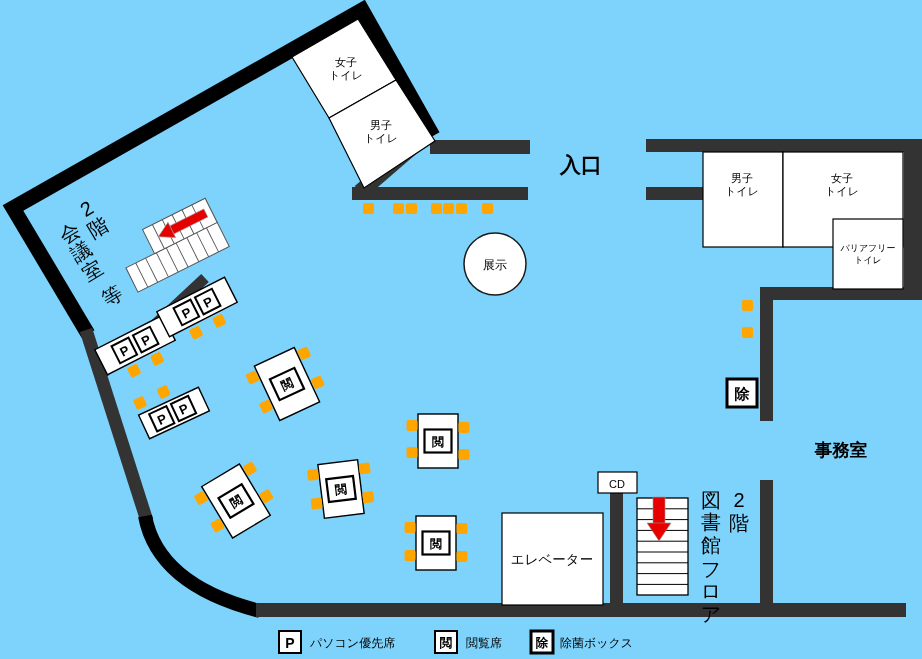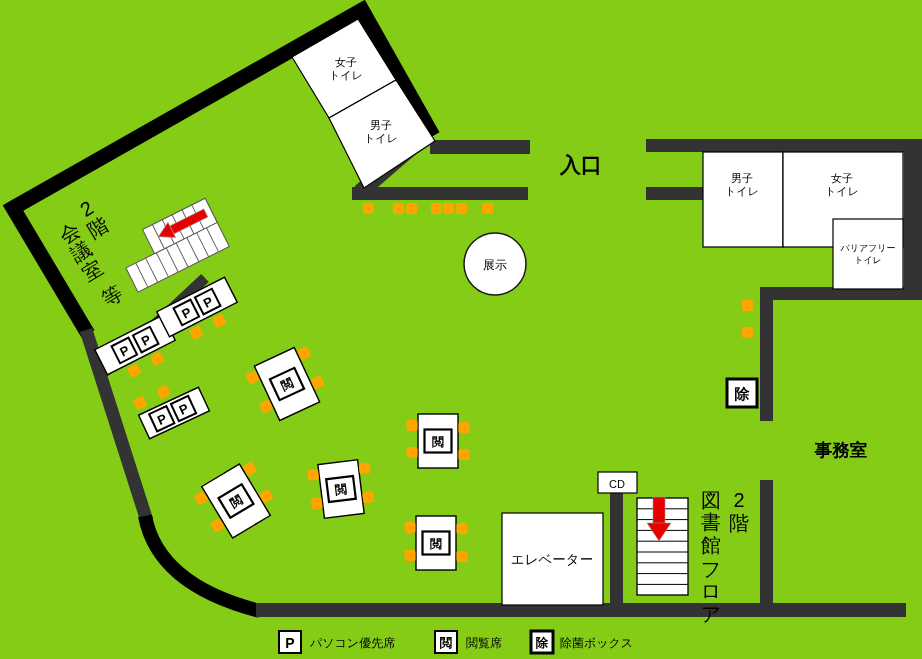--- a/index.html
+++ b/index.html
@@ -1,16 +1,16 @@
 <!DOCTYPE html>
 <html><head>
 <meta charset="utf-8">
 <style>
   html,body{margin:0;padding:0;background:#fff;}
-  #stage{position:relative;width:922px;height:659px;background:#84cc16;overflow:hidden;
+  #stage{position:relative;width:922px;height:659px;background:#7dd3fc;overflow:hidden;
          font-family:"Liberation Sans","DejaVu Sans",sans-serif;}
   svg text{font-family:"Liberation Sans","DejaVu Sans",sans-serif;fill:#000;}
   .wall{fill:#333333;stroke:none;}
   .wln{stroke:#333333;fill:none;}
   .blk{stroke:#000000;fill:none;}
   .room{fill:#ffffff;stroke:#000000;stroke-width:1.2;}
   .circle{fill:#ffffff;stroke:#1a1a1a;stroke-width:1.5;}
   .tbl{fill:#ffffff;stroke:#000000;stroke-width:1.4;}
   .pbox{fill:#ffffff;stroke:#000000;stroke-width:2;}
   .ybox{fill:#ffffff;stroke:#000000;stroke-width:2.2;}

